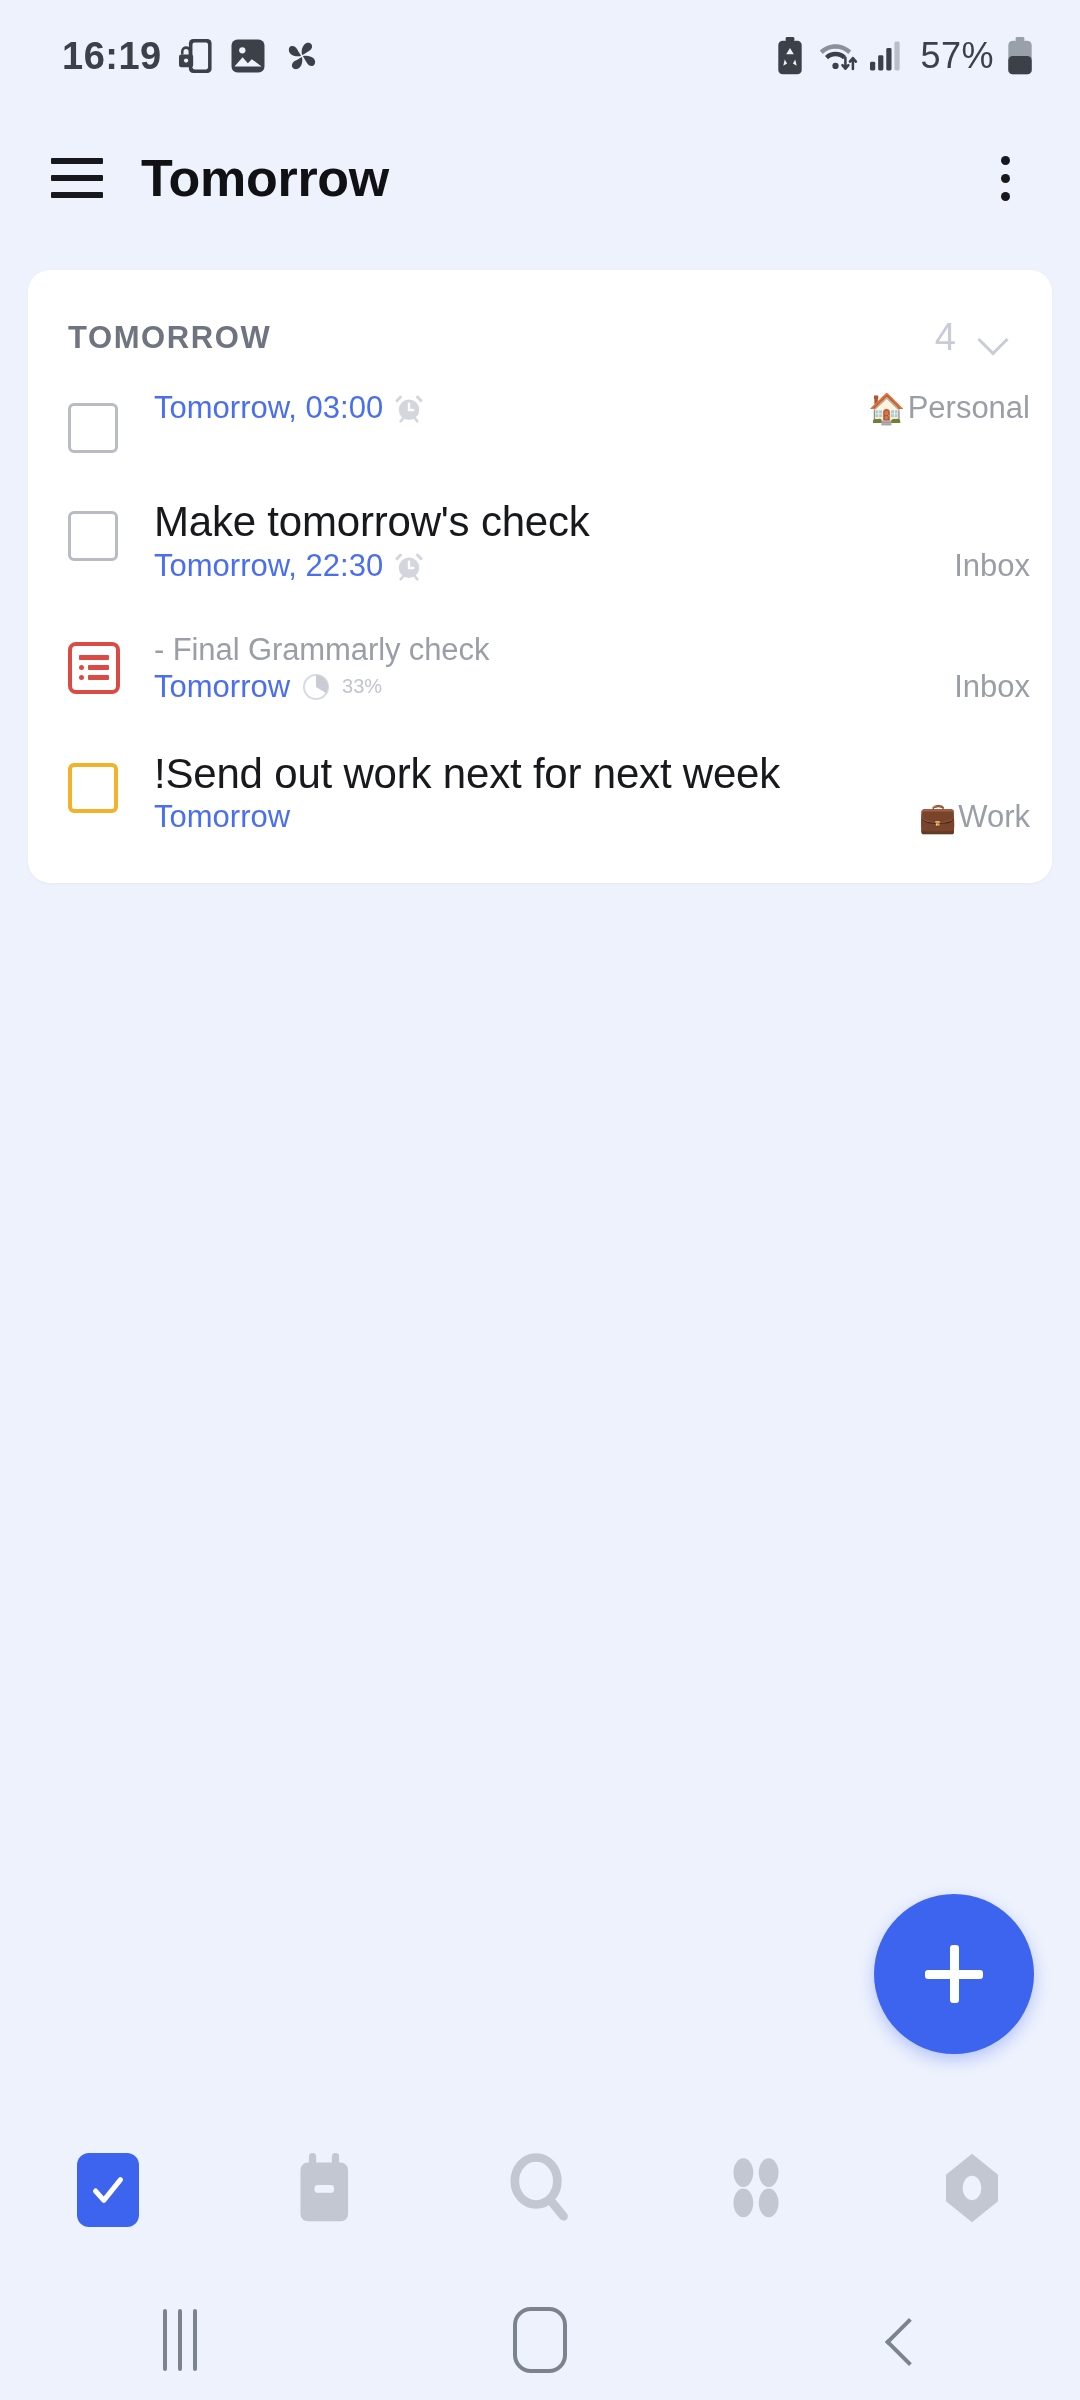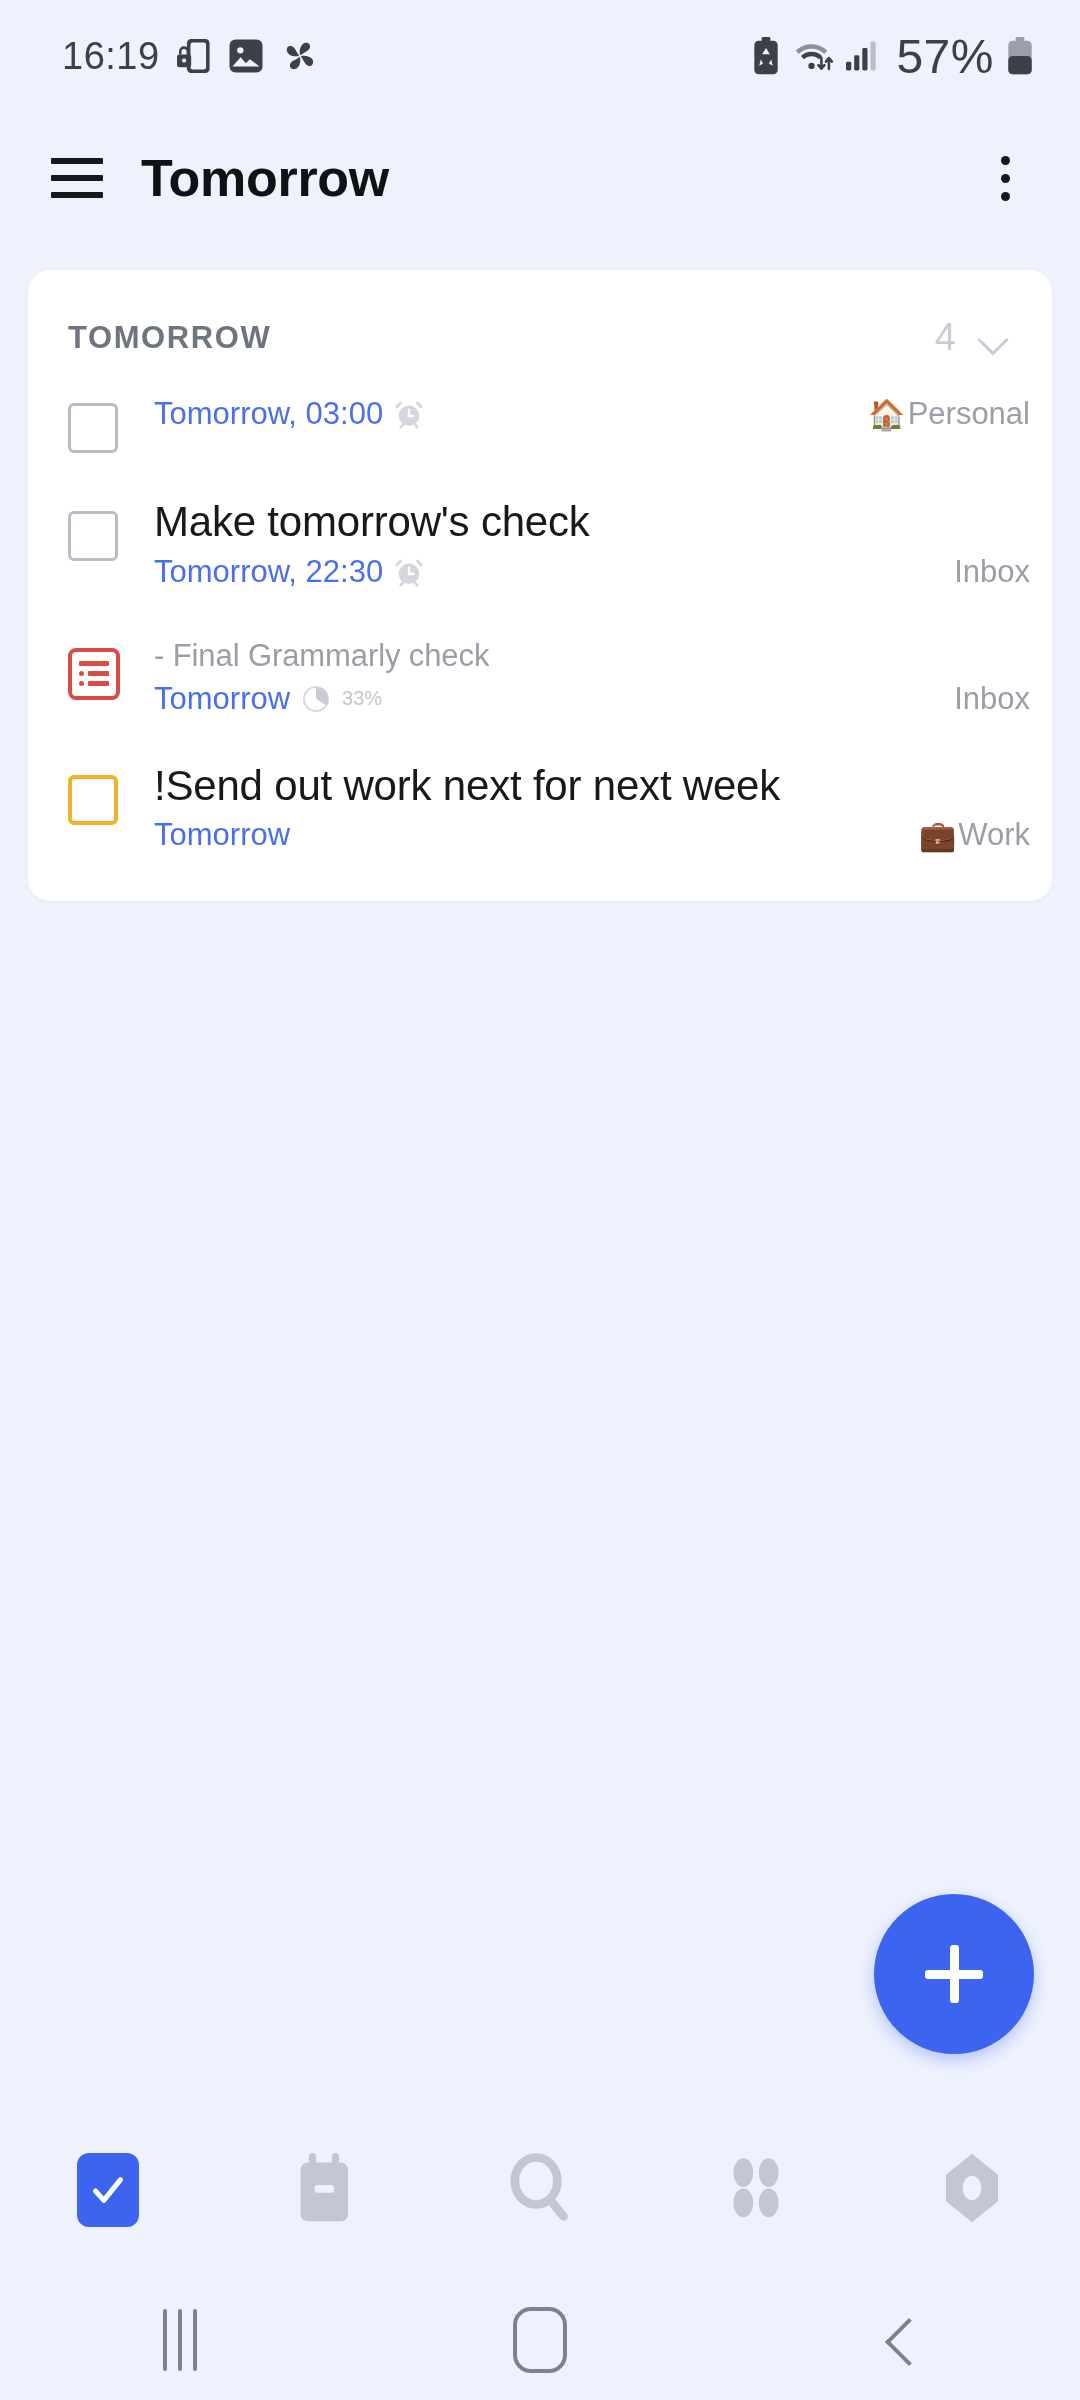--- a/index.html
+++ b/index.html
@@ -11,23 +11,23 @@
   }
   .phone { position:relative; width:1080px; height:2400px; background:#eef2fd; }
 
   
   .statusbar {
     position:absolute; top:0; left:0; width:1080px; height:112px;
     display:flex; align-items:center; justify-content:space-between;
     padding:0 46px 0 62px;
   }
   .sb-left { display:flex; align-items:center; gap:17px; }
-  .sb-time { font-size:38px; color:#3b4049; letter-spacing:.5px; font-weight:400; }
+  .sb-time { font-size:38px; color:#3b4049; letter-spacing:.5px; font-weight:700; }
   .sb-right { display:flex; align-items:center; gap:12px; }
-  .sb-pct { font-size:48px; color:#3b4049; margin-left:6px; letter-spacing:.5px; }
+  .sb-pct { font-size:36px; color:#3b4049; margin-left:6px; letter-spacing:.5px; }
   .sb-ico { display:flex; align-items:center; }
 
   
   .appbar {
     position:absolute; top:112px; left:0; width:1080px; height:132px;
     display:flex; align-items:center; padding:0 44px 0 46px;
   }
   .hamburger { width:62px; height:62px; display:flex; flex-direction:column;
     justify-content:center; gap:11px; cursor:pointer; padding:0 5px; }
   .hamburger span { display:block; height:6px; background:#16181d; border-radius:1px; }
@@ -72,21 +72,21 @@
     display:flex; flex-direction:column; justify-content:center; gap:5px; padding:0 7px;
   }
   .subicon .ln { display:flex; align-items:center; gap:4px; }
   .subicon .dot { width:5px; height:5px; border-radius:50%; background:#dc4b43; flex:0 0 5px; }
   .subicon .bar { height:5px; background:#dc4b43; flex:1; border-radius:1px; }
   .subicon .ln.first .bar { flex:1; }
   .task-body { flex:1; min-width:0; }
   .task-title { font-size:42px; color:#18191d; line-height:1.18; letter-spacing:-.2px; }
   .task-note { font-size:31px; color:#9a9ea7; margin-top:4px; letter-spacing:-.1px; }
   .task-meta {
-    display:flex; align-items:center; margin-top:7px; gap:11px;
+    display:flex; align-items:center; margin-top:1px; gap:11px;
   }
   .meta-date { font-size:31px; color:#4a6ef0; }
   .meta-pct { font-size:20px; color:#c2c5cd; }
   .meta-right {
     margin-left:auto; display:flex; align-items:center; gap:0px;
     font-size:31px; color:#9a9ea7; white-space:nowrap; margin-right:-18px;
   }
   .meta-right .emo { font-size:30px; margin-right:2px; }
   .alarm { width:30px; height:30px; }
   .pie { width:30px; height:30px; }

